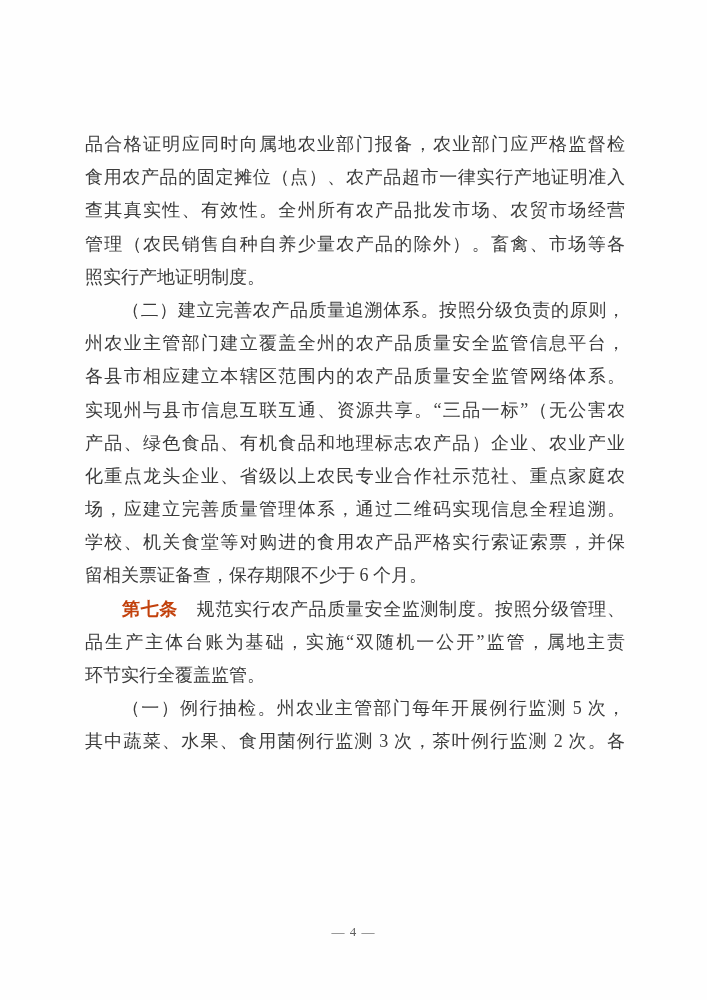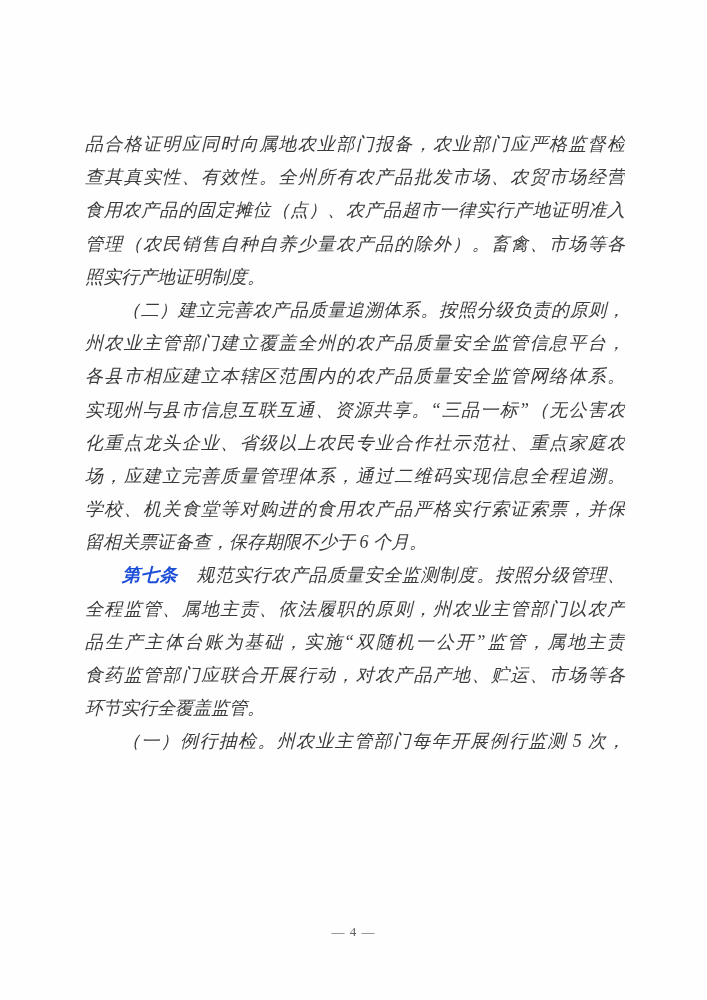--- a/index.html
+++ b/index.html
@@ -23,70 +23,69 @@
     color: #3b3b3b;
     font-size: 18px;
     line-height: 33.2px;
   }
   .line {
     text-align: justify;
     text-align-last: justify;
     text-justify: inter-ideograph;
     height: 33.2px;
     overflow: hidden;
-    font-style: italic;
   }
   .line.last {
     text-align: right;
     text-align-last: left;
   }
   .line.indent {
     padding-left: 37px;
   }
   .bold {
     font-weight: bold;
-    color: #1d4ed8;
+    color: #c2410c;
   }
   .footer {
     position: absolute;
     top: 924px;
     left: 0;
     width: 100%;
     text-align: center;
     color: #5f5f5f;
     font-size: 13px;
     letter-spacing: 1px;
   }
 </style>
 </head>
 <body>
 
 <div class="page">
 
   <div class="doc-body">
     <div class="line">品合格证明应同时向属地农业部门报备，农业部门应严格监督检</div>
+    <div class="line">食用农产品的固定摊位（点）、农产品超市一律实行产地证明准入</div>
     <div class="line">查其真实性、有效性。全州所有农产品批发市场、农贸市场经营</div>
-    <div class="line">食用农产品的固定摊位（点）、农产品超市一律实行产地证明准入</div>
     <div class="line">管理（农民销售自种自养少量农产品的除外）。畜禽、市场等各</div>
     <div class="line last">照实行产地证明制度。</div>
     <div class="line indent">（二）建立完善农产品质量追溯体系。按照分级负责的原则，</div>
     <div class="line">州农业主管部门建立覆盖全州的农产品质量安全监管信息平台，</div>
     <div class="line">各县市相应建立本辖区范围内的农产品质量安全监管网络体系。</div>
     <div class="line">实现州与县市信息互联互通、资源共享。“三品一标”（无公害农</div>
+    <div class="line">产品、绿色食品、有机食品和地理标志农产品）企业、农业产业</div>
     <div class="line">化重点龙头企业、省级以上农民专业合作社示范社、重点家庭农</div>
     <div class="line">场，应建立完善质量管理体系，通过二维码实现信息全程追溯。</div>
     <div class="line">学校、机关食堂等对购进的食用农产品严格实行索证索票，并保</div>
     <div class="line last">留相关票证备查，保存期限不少于 6 个月。</div>
     <div class="line indent">
       <span class="bold">第七条</span><span>　规范实行农产品质量安全监测制度。按照分级管理、</span>
     </div>
-    <div class="line">全程监管、属地主责、依法履职的原则，州农业主管部门以农产</div>
     <div class="line">品生产主体台账为基础，实施“双随机一公开”监管，属地主责</div>
-    <div class="line">食药监管部门应联合开展行动，对农产品产地、贮运、市场等各</div>
     <div class="line last">环节实行全覆盖监管。</div>
     <div class="line indent">（一）例行抽检。州农业主管部门每年开展例行监测 5 次，</div>
+    <div class="line">其中蔬菜、水果、食用菌例行监测 3 次，茶叶例行监测 2 次。各</div>
   </div>
 
   <div class="footer">
     <span>— 4 —</span>
   </div>
 
 </div>
 
 </body></html>

